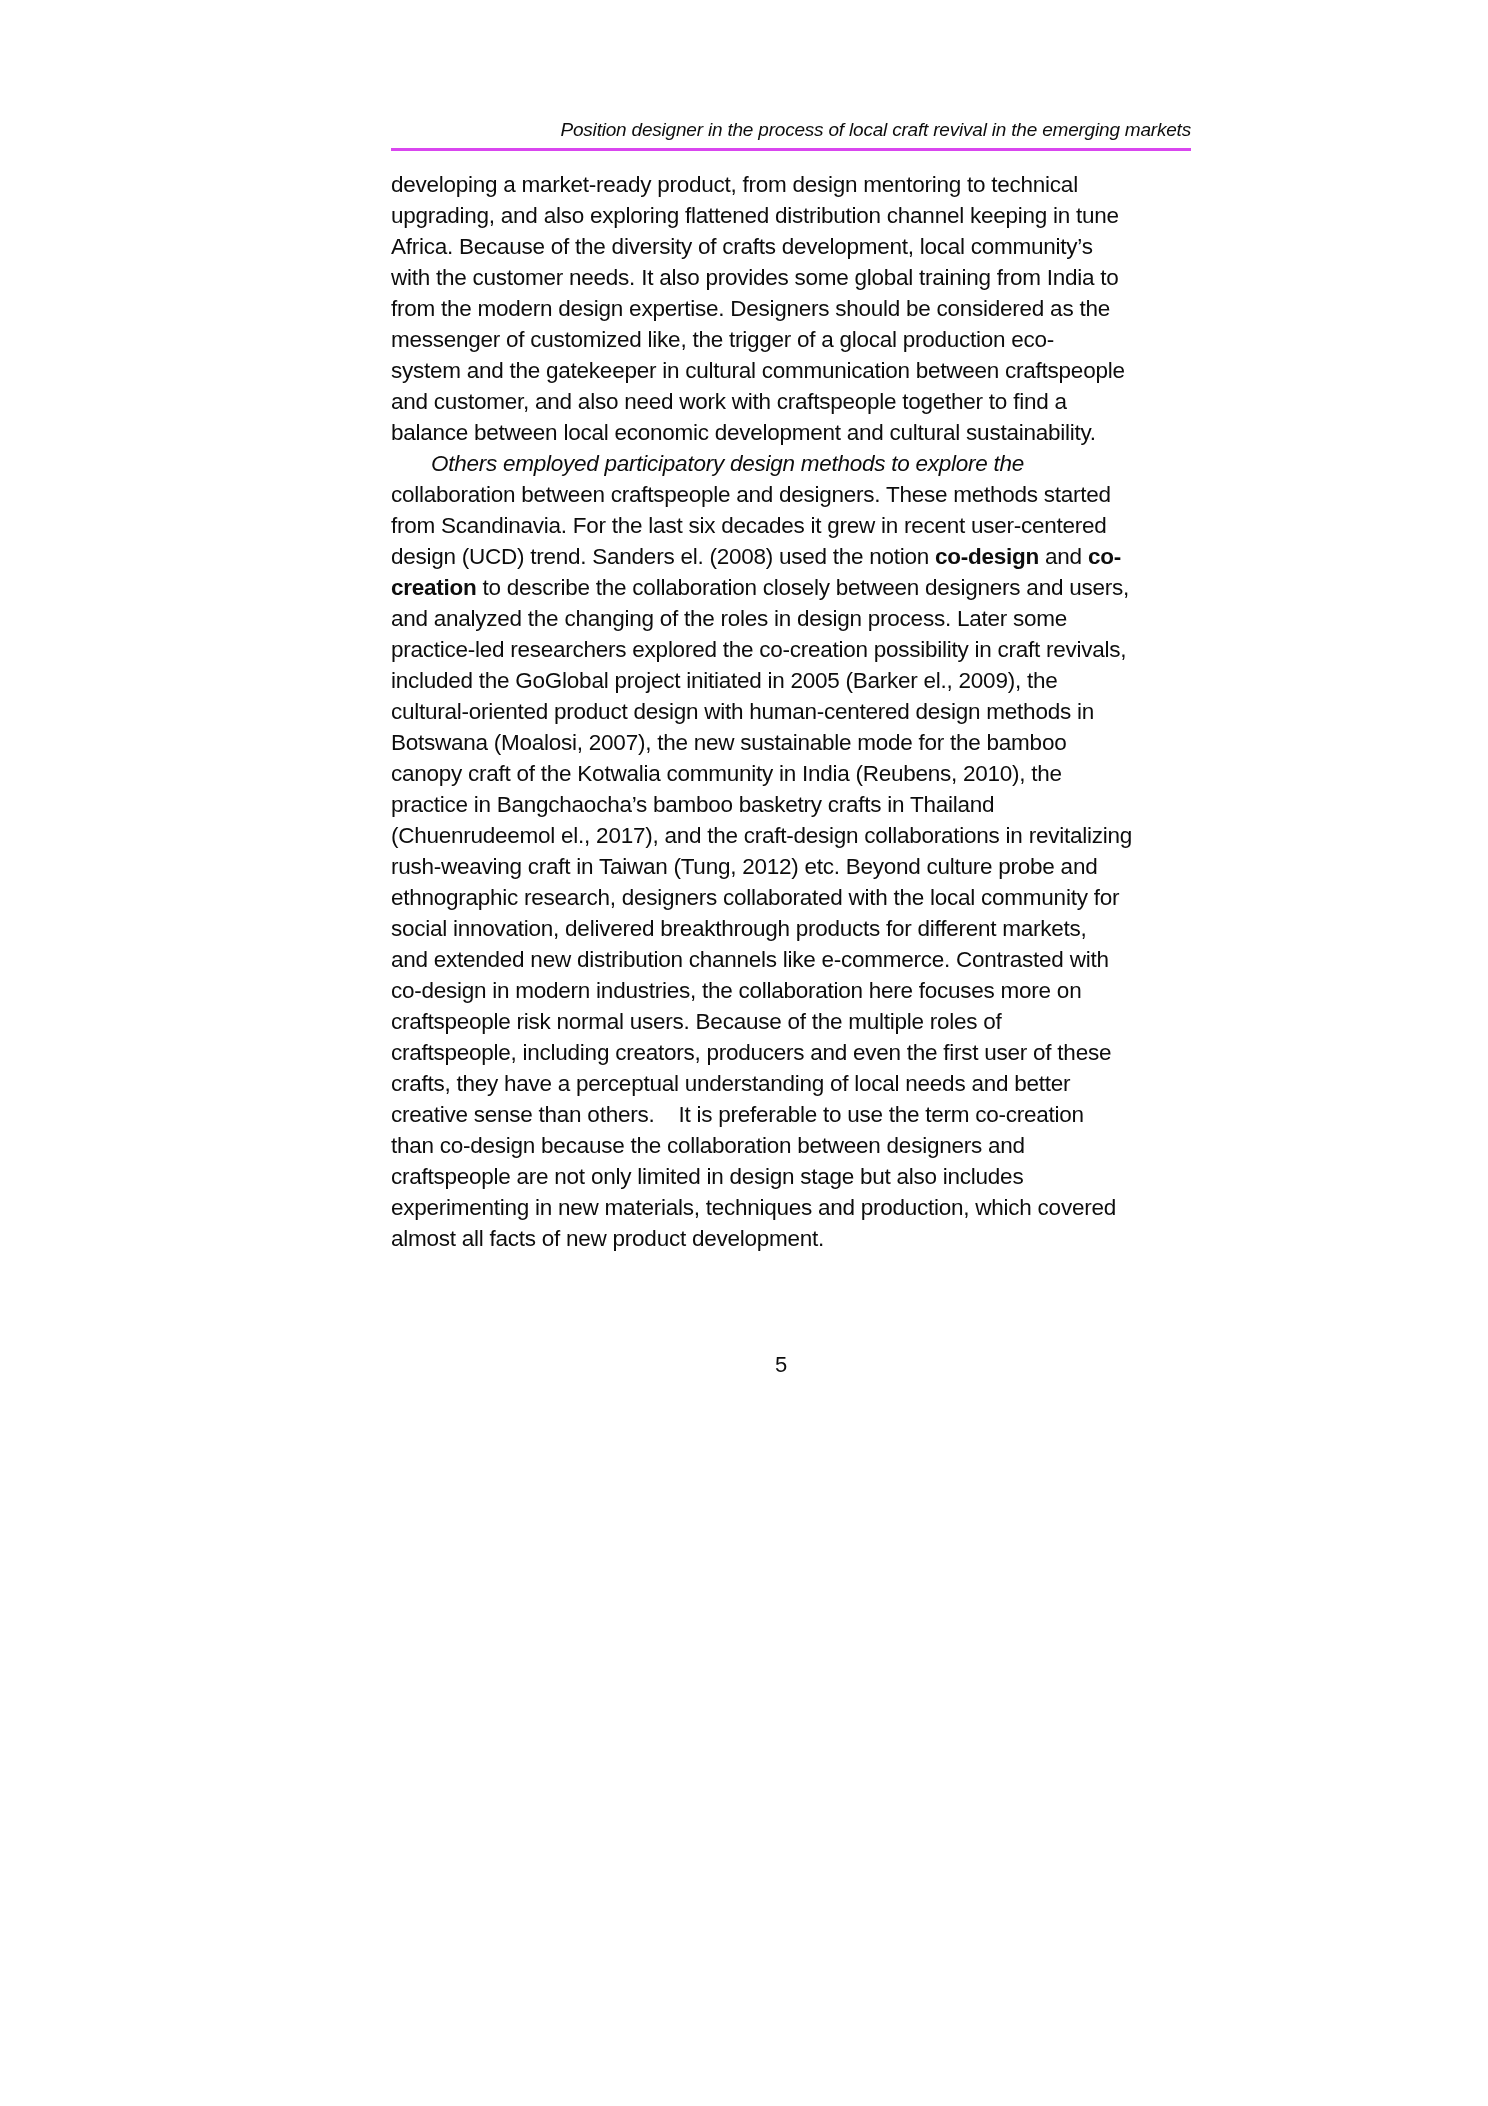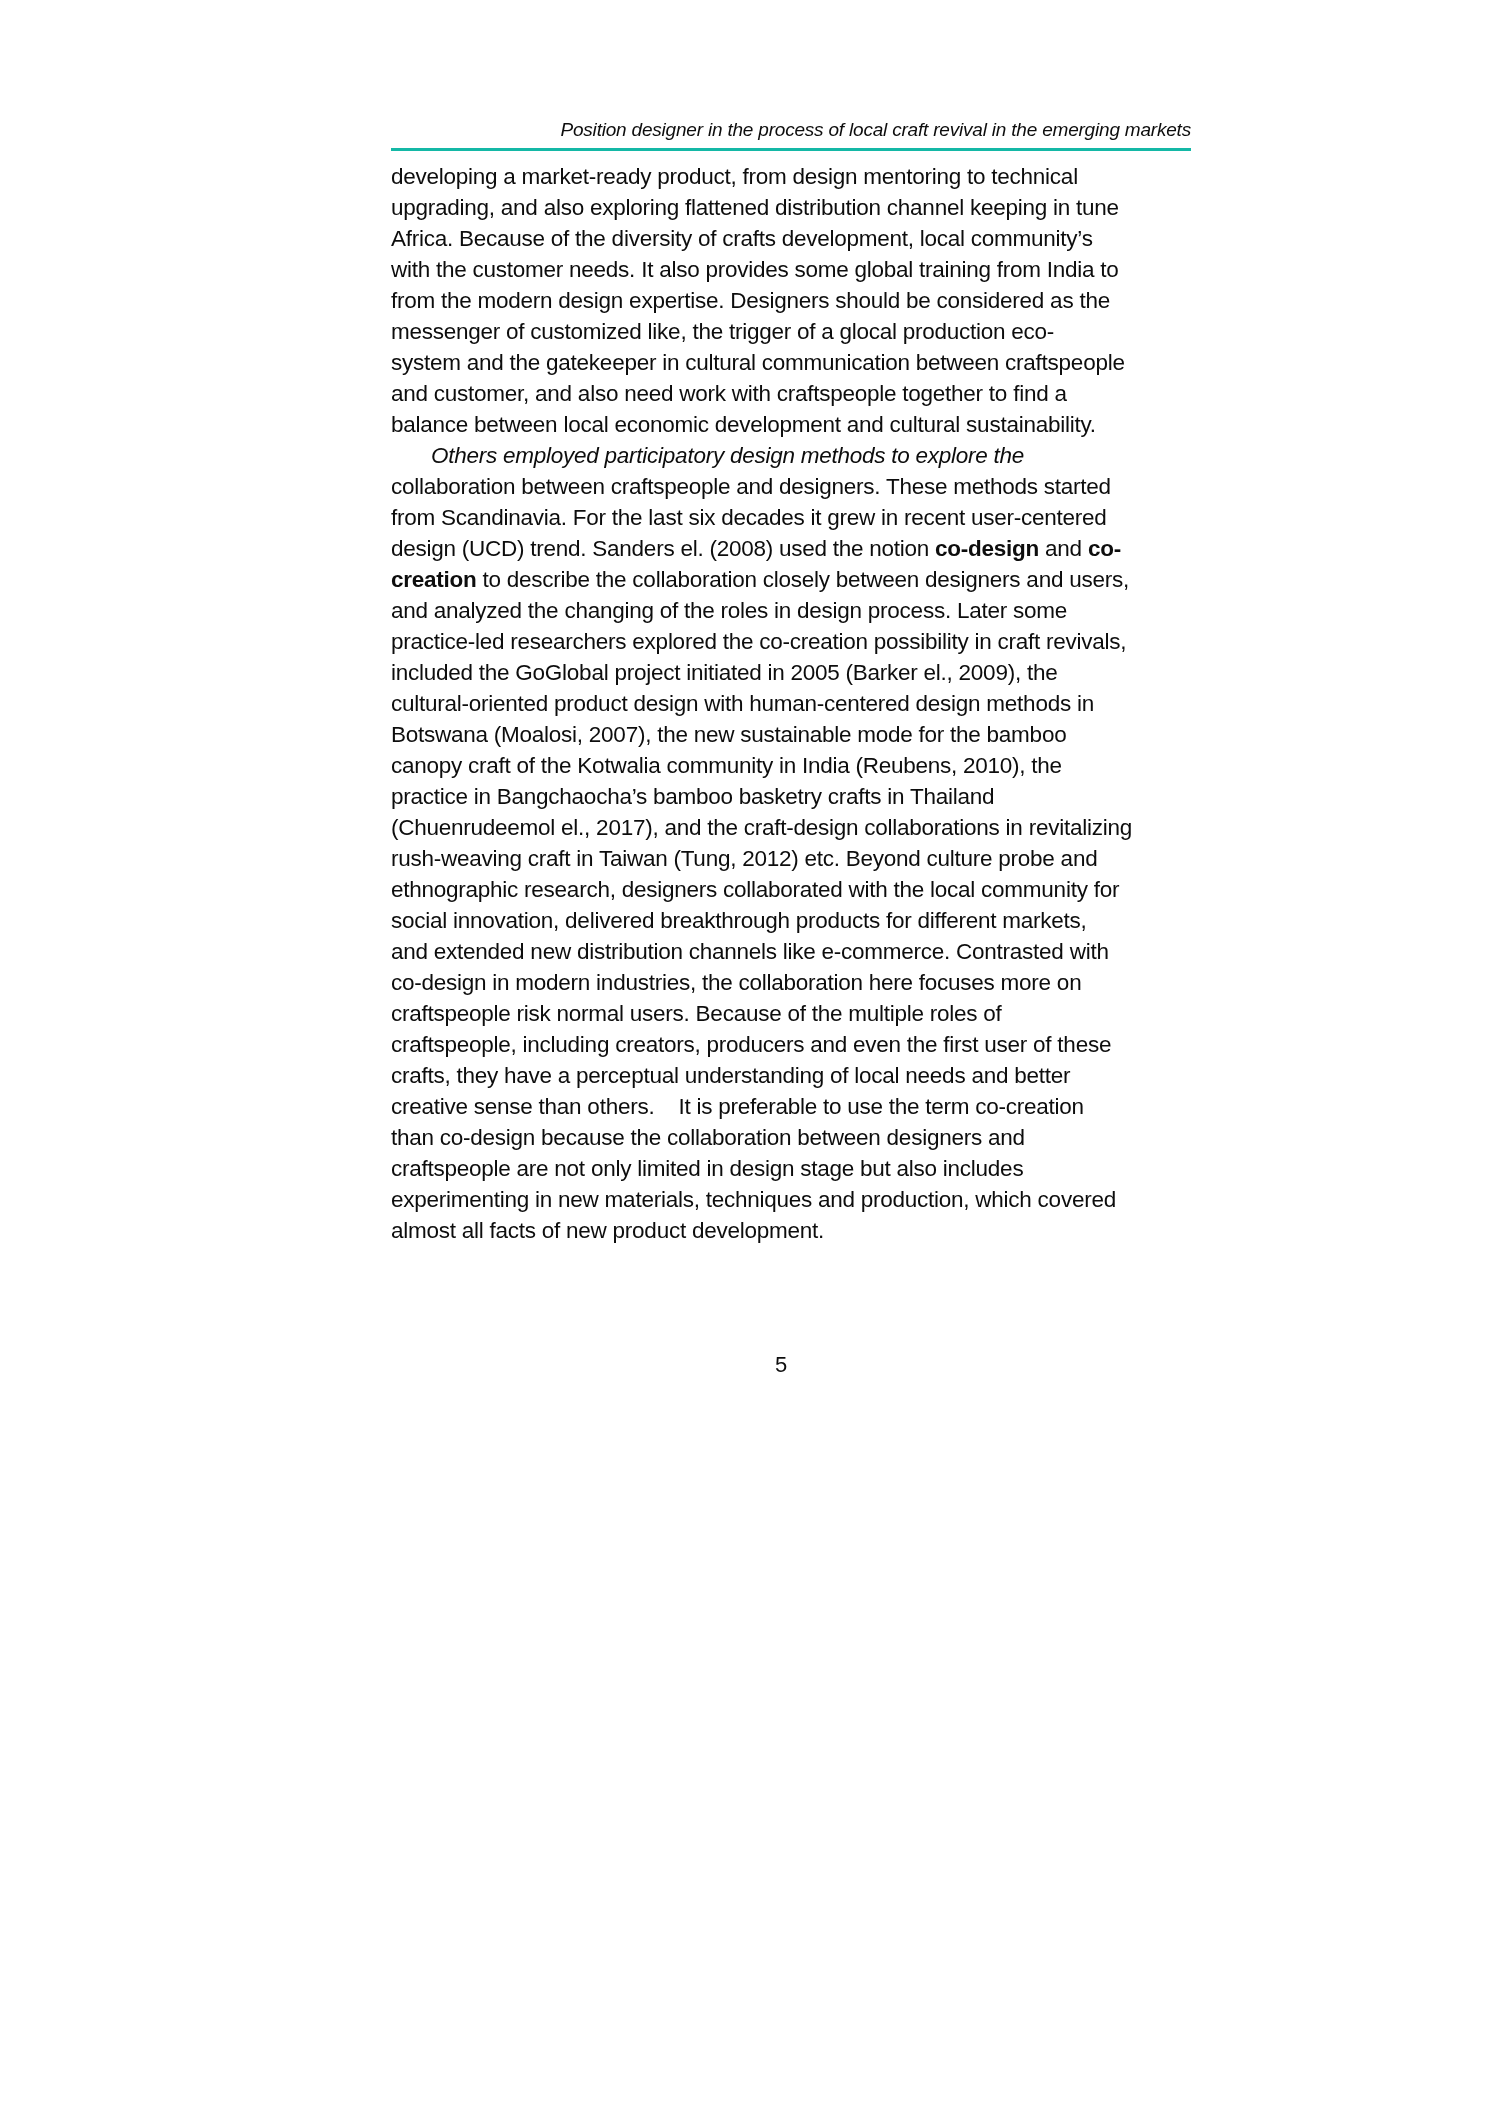--- a/index.html
+++ b/index.html
@@ -21,25 +21,25 @@
     left: 391px;
     top: 118px;
     width: 800px;
   }
   .running-header {
     text-align: right;
     font-style: italic;
     font-size: 19px;
     line-height: 23px;
     padding-bottom: 7px;
-    border-bottom: 3px solid #14b8a6;
+    border-bottom: 3px solid #d946ef;
     letter-spacing: -0.2px;
   }
   .body-text {
-    margin-top: 10px;
+    margin-top: 18px;
     font-size: 22.5px;
     line-height: 31px;
     letter-spacing: -0.25px;
   }
   .line {
     white-space: pre;
     height: 31px;
   }
   .line.indent {
     padding-left: 40px;

